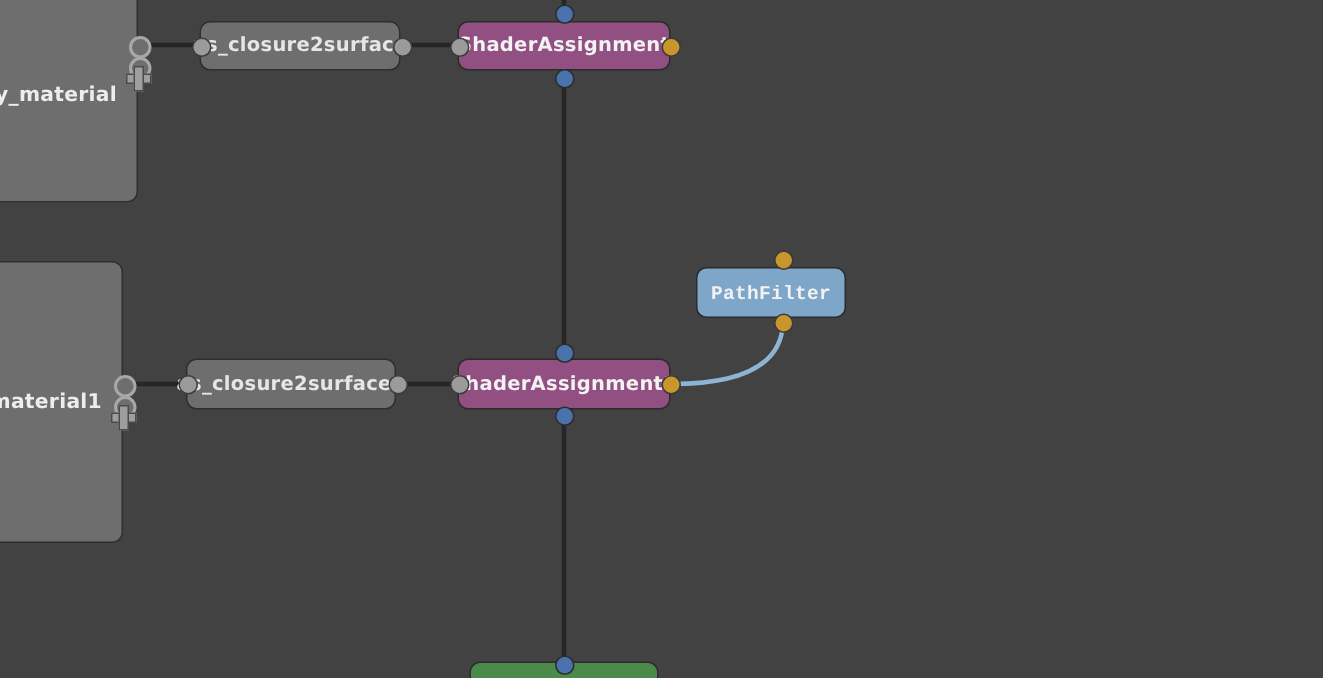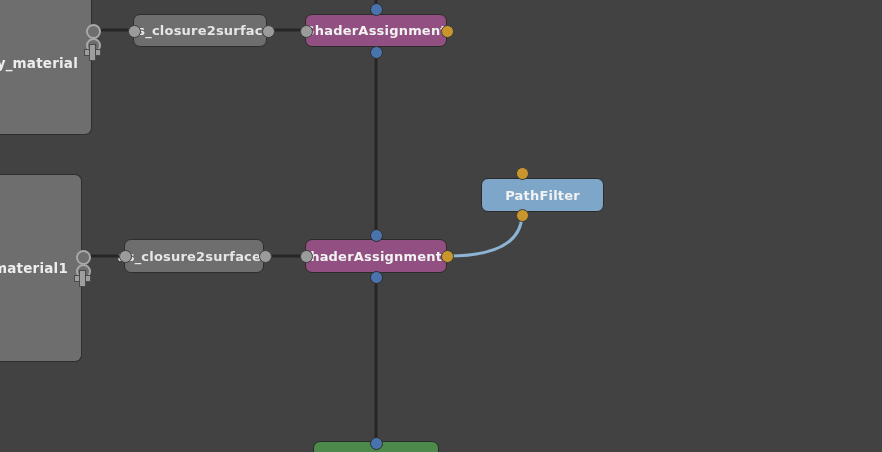--- a/index.html
+++ b/index.html
@@ -180,21 +180,21 @@
   <div class="plug plug-grey" style="left:259px; top:250px; width:11px; height:11px;"></div>
 
   <div class="node node-assign" style="left:305px; top:239px; width:142px; height:34px;">
     <span class="node-label">ShaderAssignment1</span>
   </div>
   <div class="plug plug-grey" style="left:300px; top:250px; width:11px; height:11px;"></div>
   <div class="plug plug-orange" style="left:441px; top:250px; width:11px; height:11px;"></div>
   <div class="plug plug-blue" style="left:370px; top:229px; width:11px; height:11px;"></div>
   <div class="plug plug-blue" style="left:370px; top:271px; width:11px; height:11px;"></div>
 
-  <div class="node node-filter" style="left:481px; top:178px; width:123px; height:34px;">
+  <div class="node node-filter" style="left:464px; top:178px; width:100px; height:34px;font-family:Liberation Mono, monospace;">
     <span class="node-label">PathFilter</span>
   </div>
   <div class="plug plug-orange" style="left:516px; top:167px; width:11px; height:11px;"></div>
   <div class="plug plug-orange" style="left:516px; top:209px; width:11px; height:11px;"></div>
 
   <div class="node node-green" style="left:313px; top:441px; width:126px; height:30px;">
     <span class="node-label"></span>
   </div>
   <div class="plug plug-blue" style="left:370px; top:437px; width:11px; height:11px;"></div>
 

